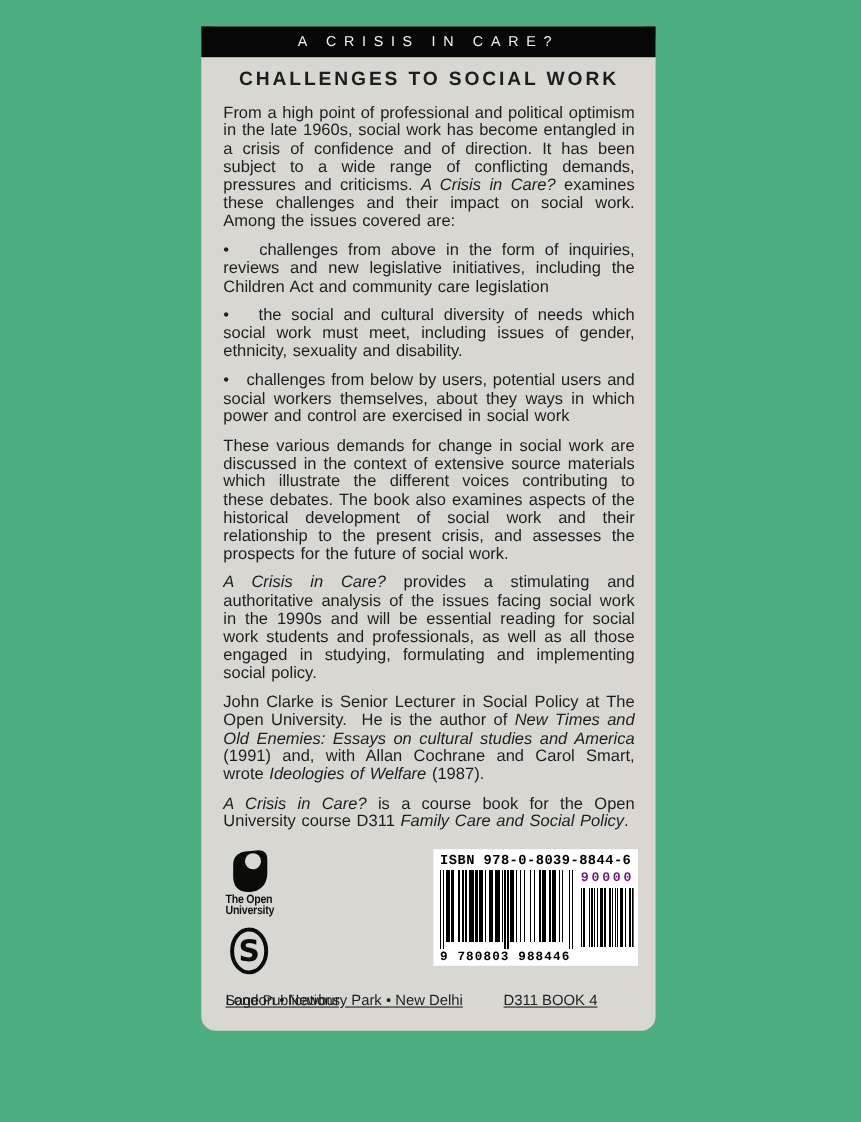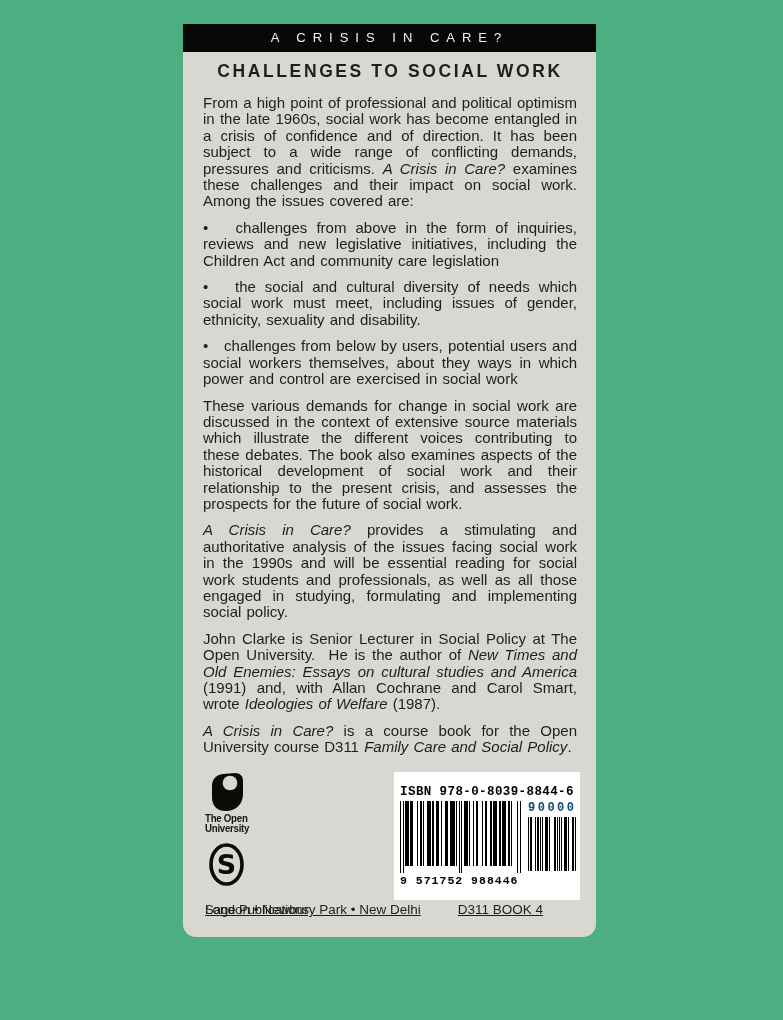--- a/index.html
+++ b/index.html
@@ -19,31 +19,31 @@
   .para i{font-style:italic;}
   
   .publisher-row{position:absolute;left:22px;right:16px;top:748px;display:flex;
     justify-content:space-between;align-items:flex-start;}
   .logo-col{width:170px;}
   .ou-logo{display:block;}
   .ou-text{font-weight:700;color:#141412;font-size:11px;line-height:9.8px;
     transform:scaleX(.88);transform-origin:left top;margin-top:2px;letter-spacing:-0.3px;}
   .sage-logo{display:block;margin-top:9px;margin-left:1px;}
   .sage-label{font-size:13px;color:var(--ink);margin-top:16px;}
-  .barcode-box{width:186px;height:128px;background:#ffffff;padding:13px 5px 4px;}
+  .barcode-box{width:186px;height:106px;background:#ffffff;padding:3px 5px 4px;}
   .isbn-label{font-family:"Liberation Mono","DejaVu Sans Mono",monospace;font-weight:700;
     font-size:12.5px;letter-spacing:0.4px;text-align:center;color:#000;margin-bottom:2px;white-space:nowrap;}
   .bars-row{display:flex;gap:7px;align-items:flex-start;padding-left:1px;}
   .main-col{width:121px;}
   .main-col svg{display:block;width:121px;height:72px;}
   .ean-digits{font-family:"Liberation Mono","DejaVu Sans Mono",monospace;font-weight:700;
     font-size:11.5px;letter-spacing:1px;color:#000;margin-top:1px;white-space:nowrap;}
   .supp-col{width:48px;}
   .supp-num{font-family:"Liberation Mono","DejaVu Sans Mono",monospace;font-weight:700;
-    font-size:12px;letter-spacing:2.5px;text-align:center;color:#0c4a6e;margin-bottom:2px;}
+    font-size:12px;letter-spacing:2.5px;text-align:center;color:#701a75;margin-bottom:2px;}
   .supp-col svg{display:block;width:48px;height:54px;}
   svg rect{fill:#000;}
   .cities-row{position:absolute;left:22px;top:878px;font-size:13.5px;color:var(--ink);
     display:flex;gap:37px;white-space:nowrap;text-decoration:underline;}
 </style>
 </head>
 <body>
 
 <div class="page">
   <div class="cover">
@@ -112,21 +112,21 @@
                 <rect x="67" y="0" width="1" height="65"></rect>
                 <rect x="71" y="0" width="1" height="65"></rect>
                 <rect x="73" y="0" width="3" height="65"></rect>
                 <rect x="78" y="0" width="1" height="65"></rect>
                 <rect x="80" y="0" width="3" height="65"></rect>
                 <rect x="85" y="0" width="1" height="65"></rect>
                 <rect x="87" y="0" width="1" height="65"></rect>
                 <rect x="92" y="0" width="1" height="72"></rect>
                 <rect x="94" y="0" width="1" height="72"></rect>
               </svg>
-            <div class="ean-digits">9 571752 988446</div>
+            <div class="ean-digits">9 780803 988446</div>
           </div>
           <div class="supp-col">
             <div class="supp-num">90000</div>
             <svg id="ean5-svg" preserveAspectRatio="none" viewBox="0 0 47 54" shape-rendering="crispEdges">
                 <rect x="0" y="0" width="1" height="54"></rect>
                 <rect x="2" y="0" width="2" height="54"></rect>
                 <rect x="7" y="0" width="1" height="54"></rect>
                 <rect x="9" y="0" width="2" height="54"></rect>
                 <rect x="12" y="0" width="1" height="54"></rect>
                 <rect x="14" y="0" width="1" height="54"></rect>

